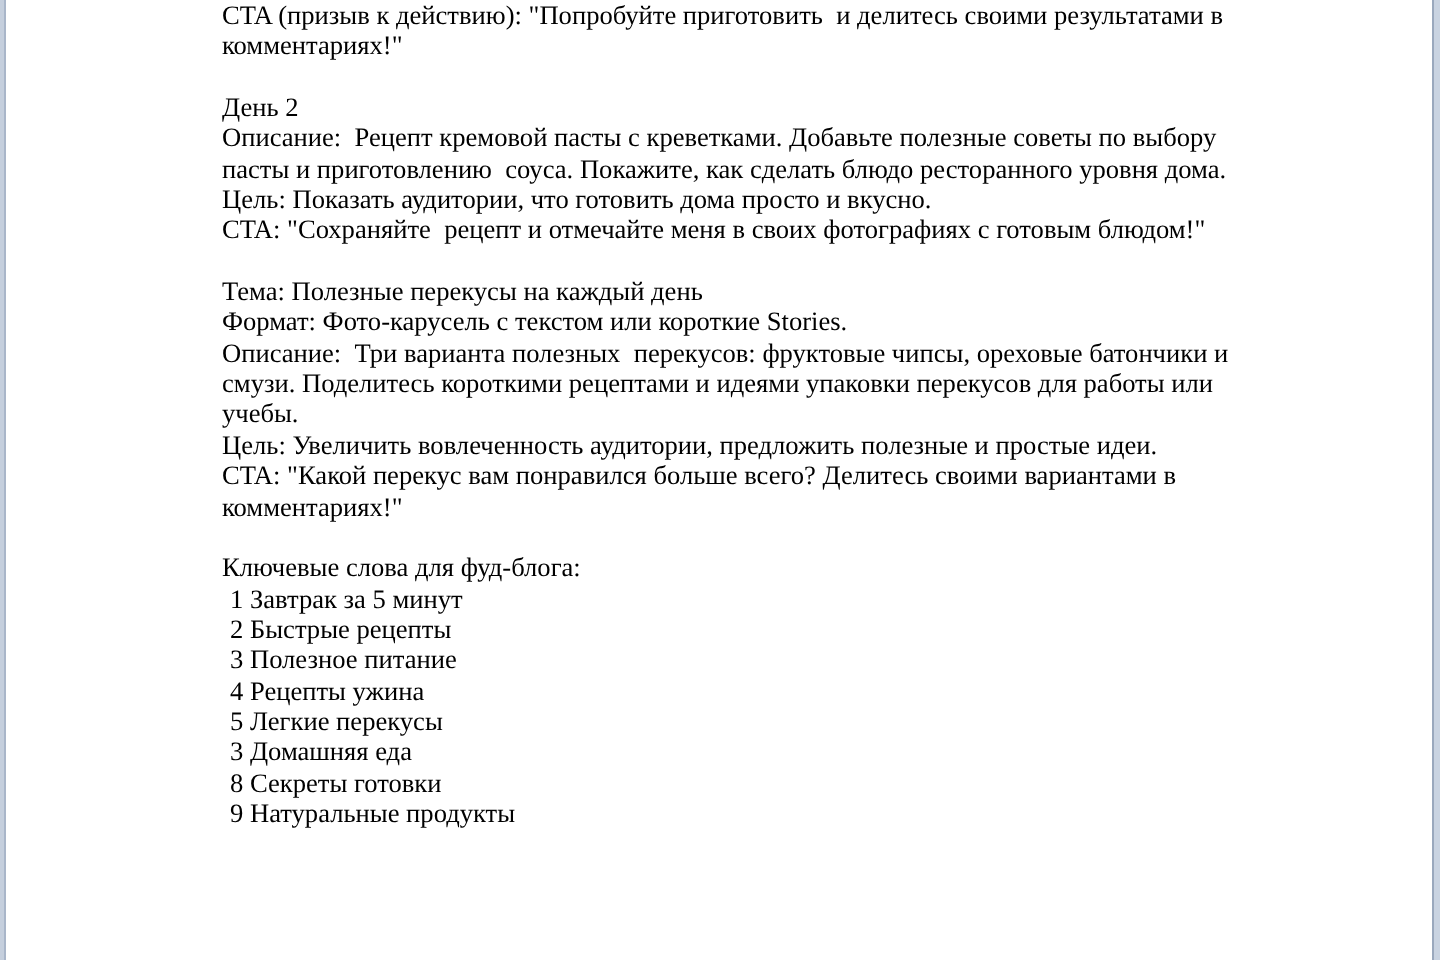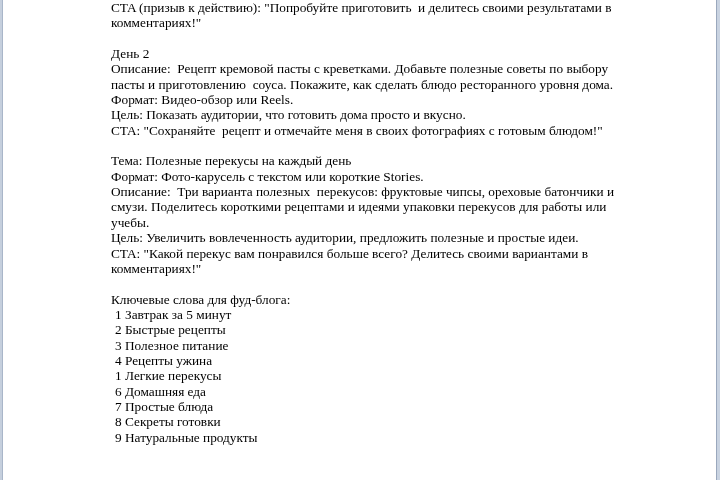--- a/index.html
+++ b/index.html
@@ -69,41 +69,39 @@
   <div class="border-right"></div>
 
   <div class="page">
 
     <div class="line">CTA (призыв к действию): "Попробуйте приготовить  и делитесь своими результатами в комментариях!"</div>
     <div class="blank"></div>
 
     <section>
       <div class="line">День 2</div>
       <div class="line">Описание:  Рецепт кремовой пасты с креветками. Добавьте полезные советы по выбору пасты и приготовлению  соуса. Покажите, как сделать блюдо ресторанного уровня дома.</div>
-      <div class="line">Формат: Видео-обзор или Reels.</div>
       <div class="line">Цель: Показать аудитории, что готовить дома просто и вкусно.</div>
       <div class="line">CTA: "Сохраняйте  рецепт и отмечайте меня в своих фотографиях с готовым блюдом!"</div>
     </section>
     <div class="blank"></div>
 
     <section>
       <div class="line">Тема: Полезные перекусы на каждый день</div>
       <div class="line">Формат: Фото-карусель с текстом или короткие Stories.</div>
       <div class="line">Описание:  Три варианта полезных  перекусов: фруктовые чипсы, ореховые батончики и смузи. Поделитесь короткими рецептами и идеями упаковки перекусов для работы или учебы.</div>
       <div class="line">Цель: Увеличить вовлеченность аудитории, предложить полезные и простые идеи.</div>
       <div class="line">CTA: "Какой перекус вам понравился больше всего? Делитесь своими вариантами в комментариях!"</div>
     </section>
     <div class="blank"></div>
 
     <section>
       <div class="line">Ключевые слова для фуд-блога:</div>
       <div class="line kw">1 Завтрак за 5 минут</div>
       <div class="line kw">2 Быстрые рецепты</div>
       <div class="line kw">3 Полезное питание</div>
       <div class="line kw">4 Рецепты ужина</div>
-      <div class="line kw">1 Легкие перекусы</div>
-      <div class="line kw">6 Домашняя еда</div>
-      <div class="line kw">7 Простые блюда</div>
+      <div class="line kw">5 Легкие перекусы</div>
+      <div class="line kw">3 Домашняя еда</div>
       <div class="line kw">8 Секреты готовки</div>
       <div class="line kw">9 Натуральные продукты</div>
     </section>
   </div>
 </div>
 
 </body></html>

